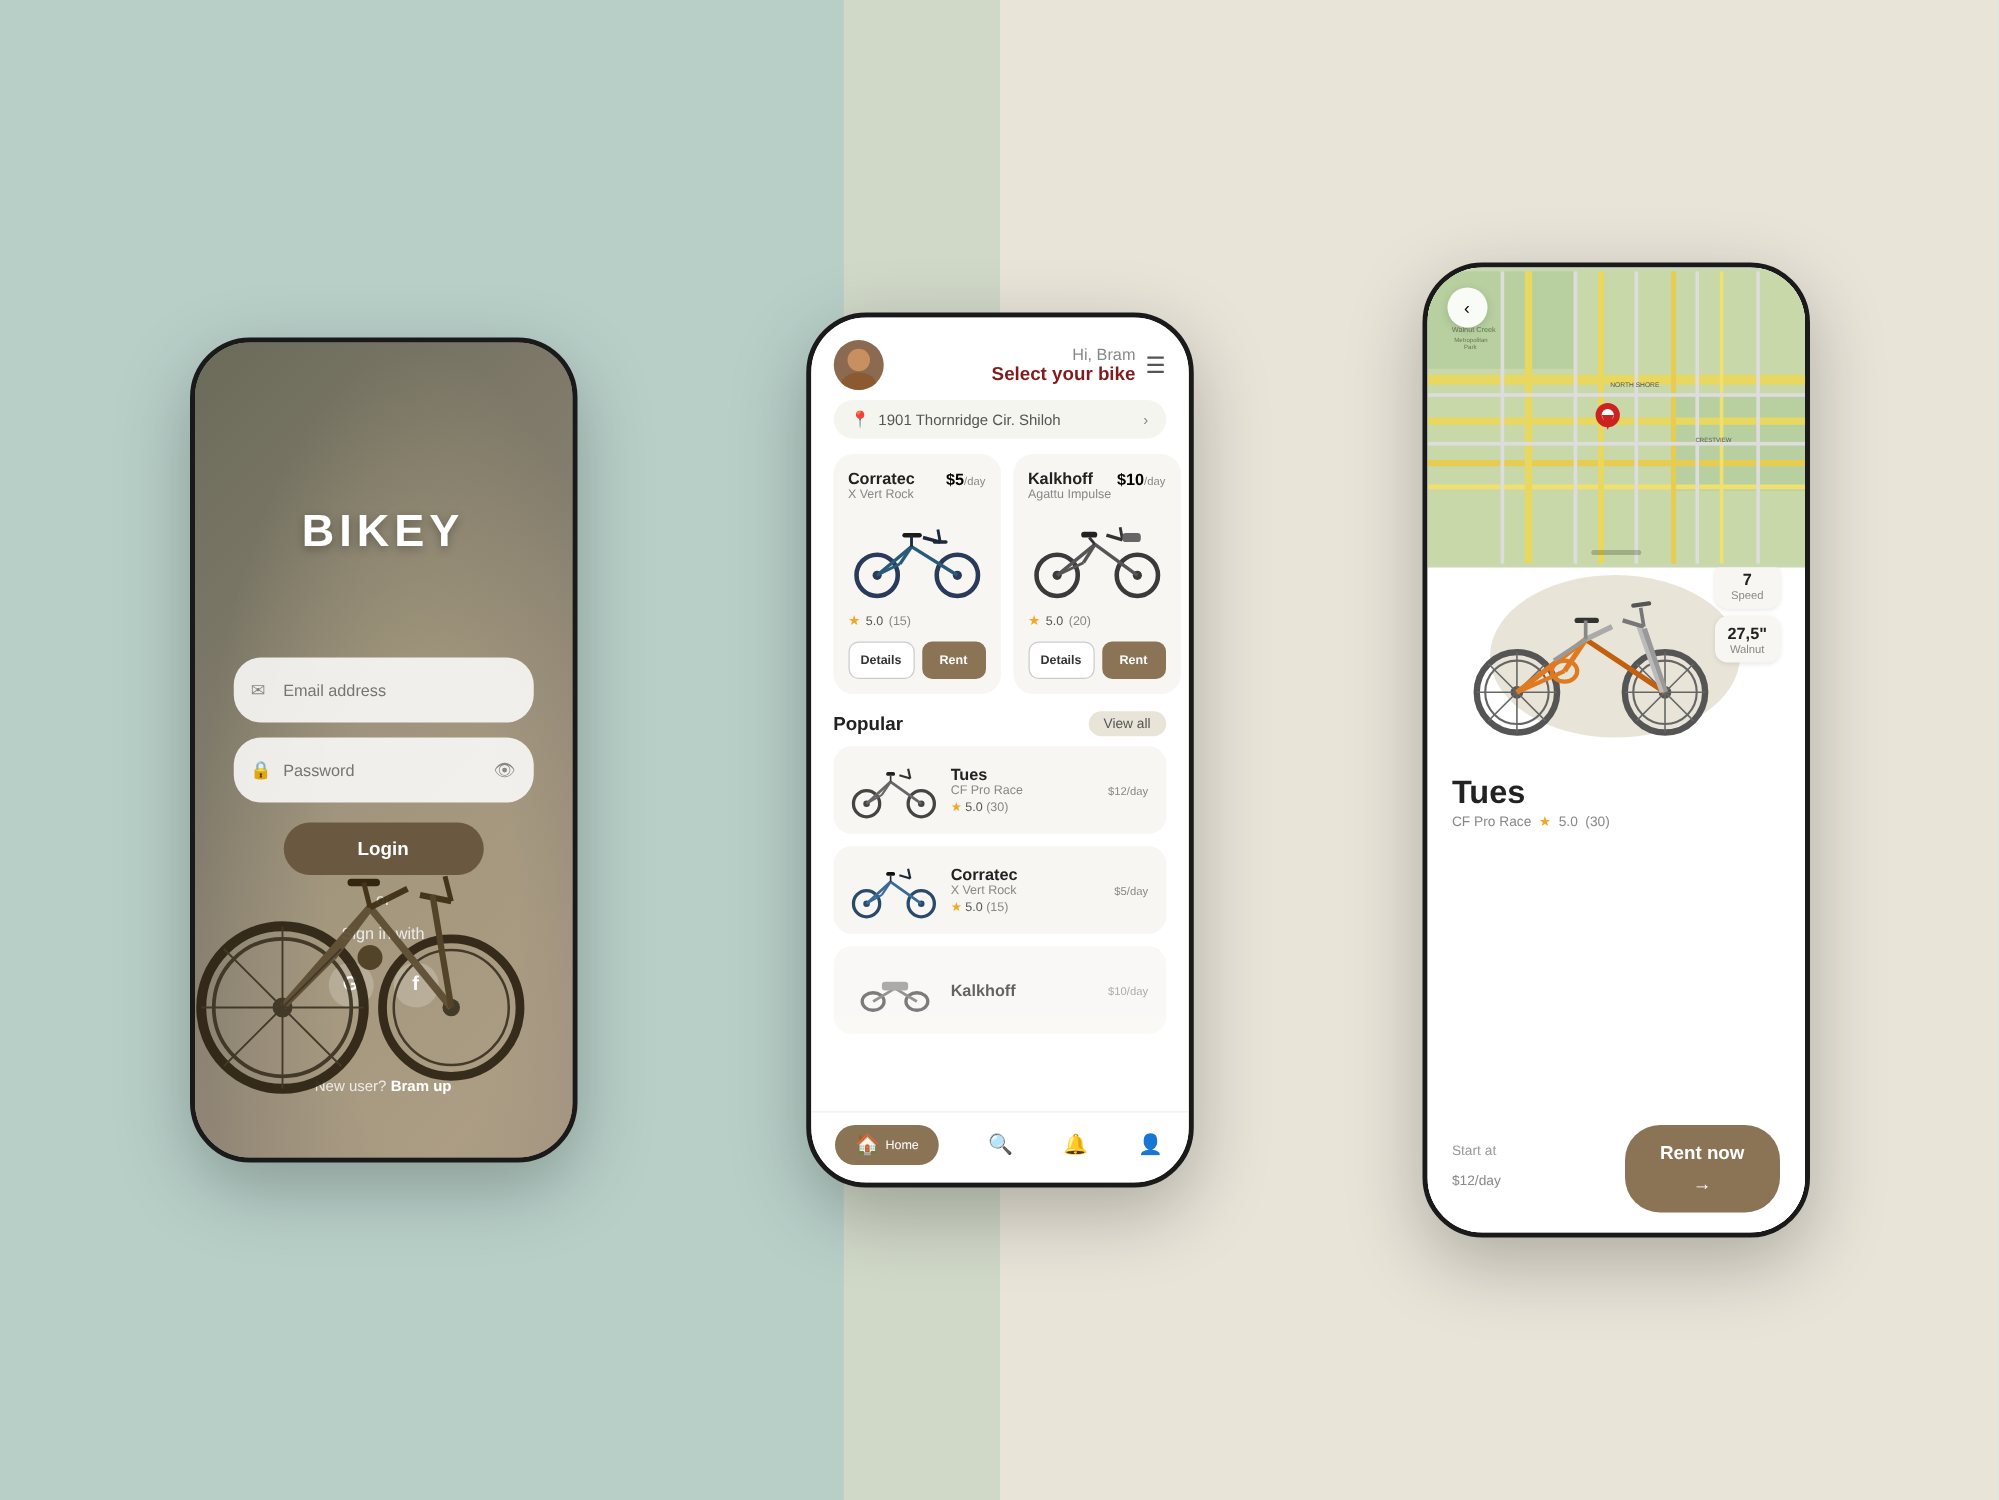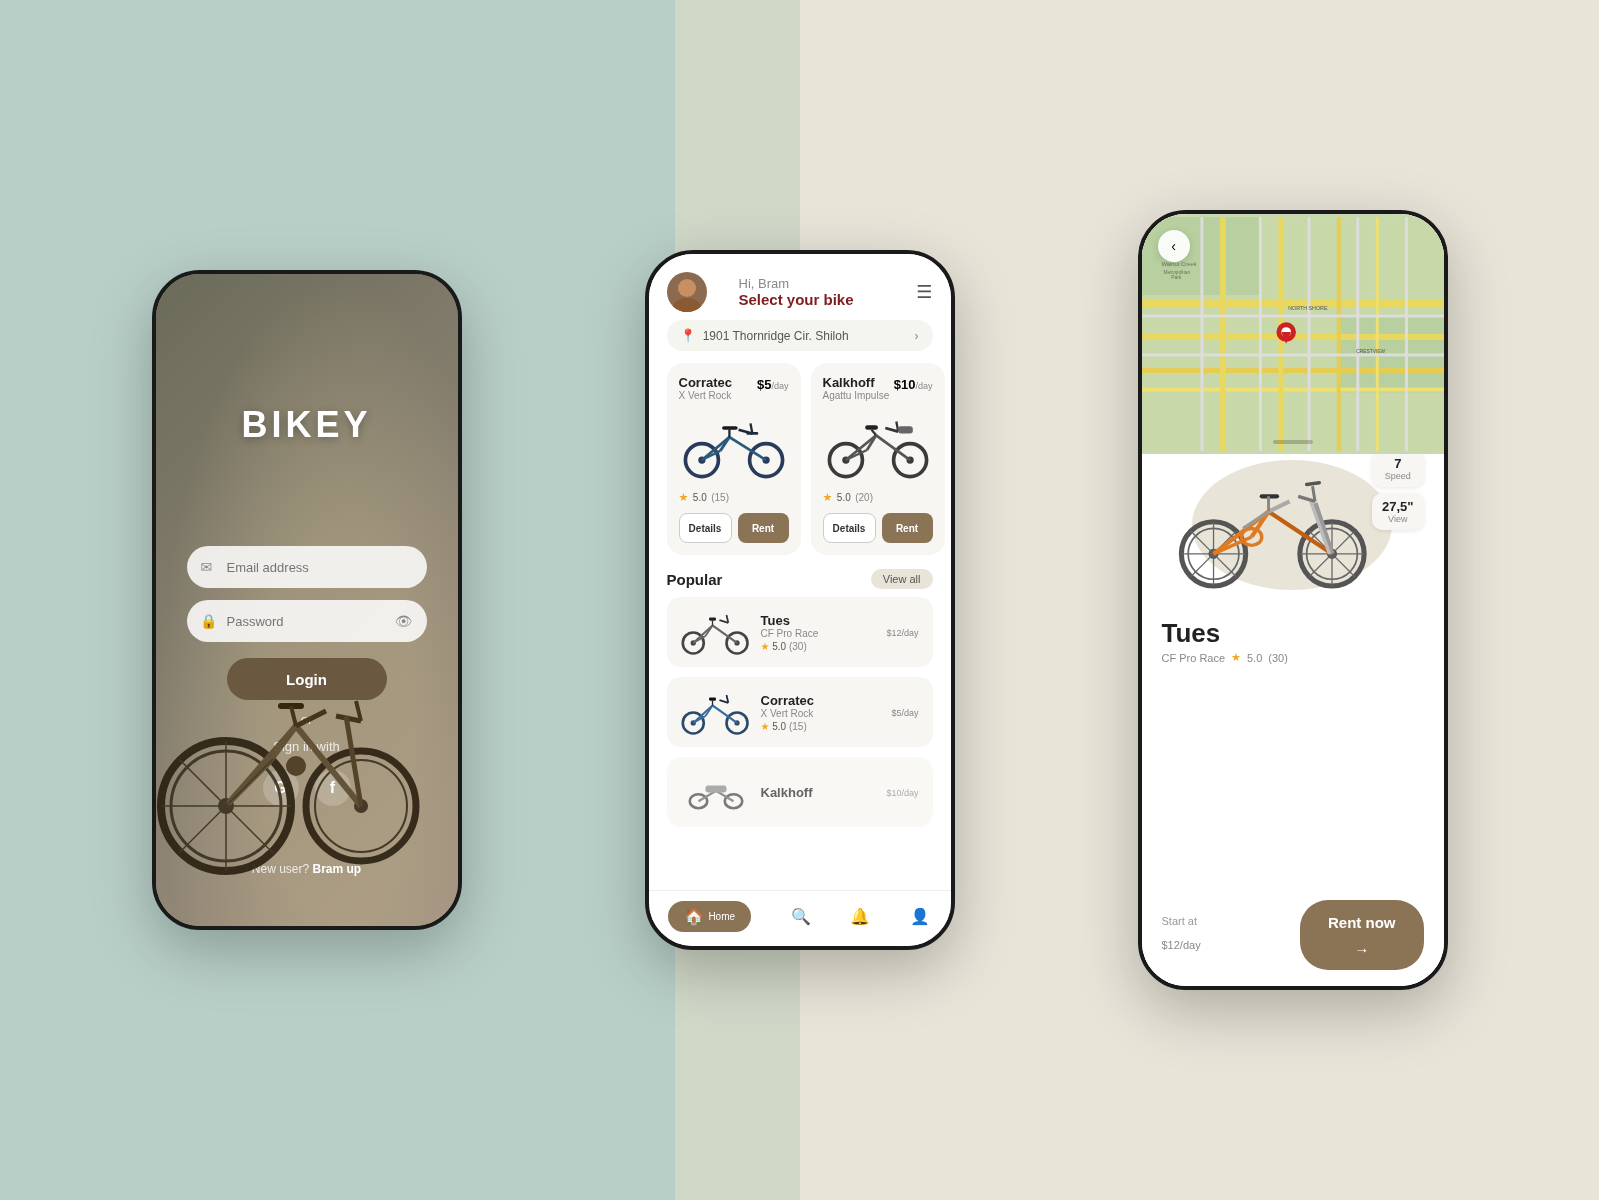--- a/index.html
+++ b/index.html
@@ -108,21 +108,21 @@
       position: absolute;
       bottom: 120px;
       width: 240px;
       display: flex;
       flex-direction: column;
       align-items: center;
       gap: 12px;
     }
     .login-input {
       width: 100%;
-      height: 42px;
+      height: 52px;
       border-radius: 22px;
       border: none;
       background: rgba(255,255,255,0.85);
       padding: 0 18px 0 40px;
       font-size: 13px;
       color: #555;
       outline: none;
     }
     .input-wrap {
       position: relative;
@@ -210,23 +210,23 @@
     }
     .p2-avatar {
       width: 40px;
       height: 40px;
       border-radius: 50%;
       background: #8b6a50;
       overflow: hidden;
       flex-shrink: 0;
     }
     .p2-greeting {
+      text-align: right;
       flex: 1;
       padding-right: 8px;
-      margin-left: 32px;
     }
     .p2-greeting-hi {
       font-size: 13px;
       color: #888;
     }
     .p2-greeting-name {
       font-size: 15px;
       font-weight: 700;
       color: #7f1d1d;
     }
@@ -926,21 +926,21 @@
             <line x1="120" y1="70" x2="90" y2="90" stroke="#999" stroke-width="4"></line>
           </svg>
 
           <div class="spec-badges">
             <div class="spec-badge">
               <span class="spec-badge-val">7</span>
               <span>Speed</span>
             </div>
             <div class="spec-badge">
               <span class="spec-badge-val">27,5"</span>
-              <span>View</span>
+              <span>Walnut</span>
             </div>
           </div>
         </div>
 
         <div class="detail-title">Tues</div>
         <div class="detail-subtitle">
           <span>CF Pro Race</span>
           <span class="detail-stars">★</span>
           <span>5.0</span>
           <span style="color:#888;">(30)</span>

